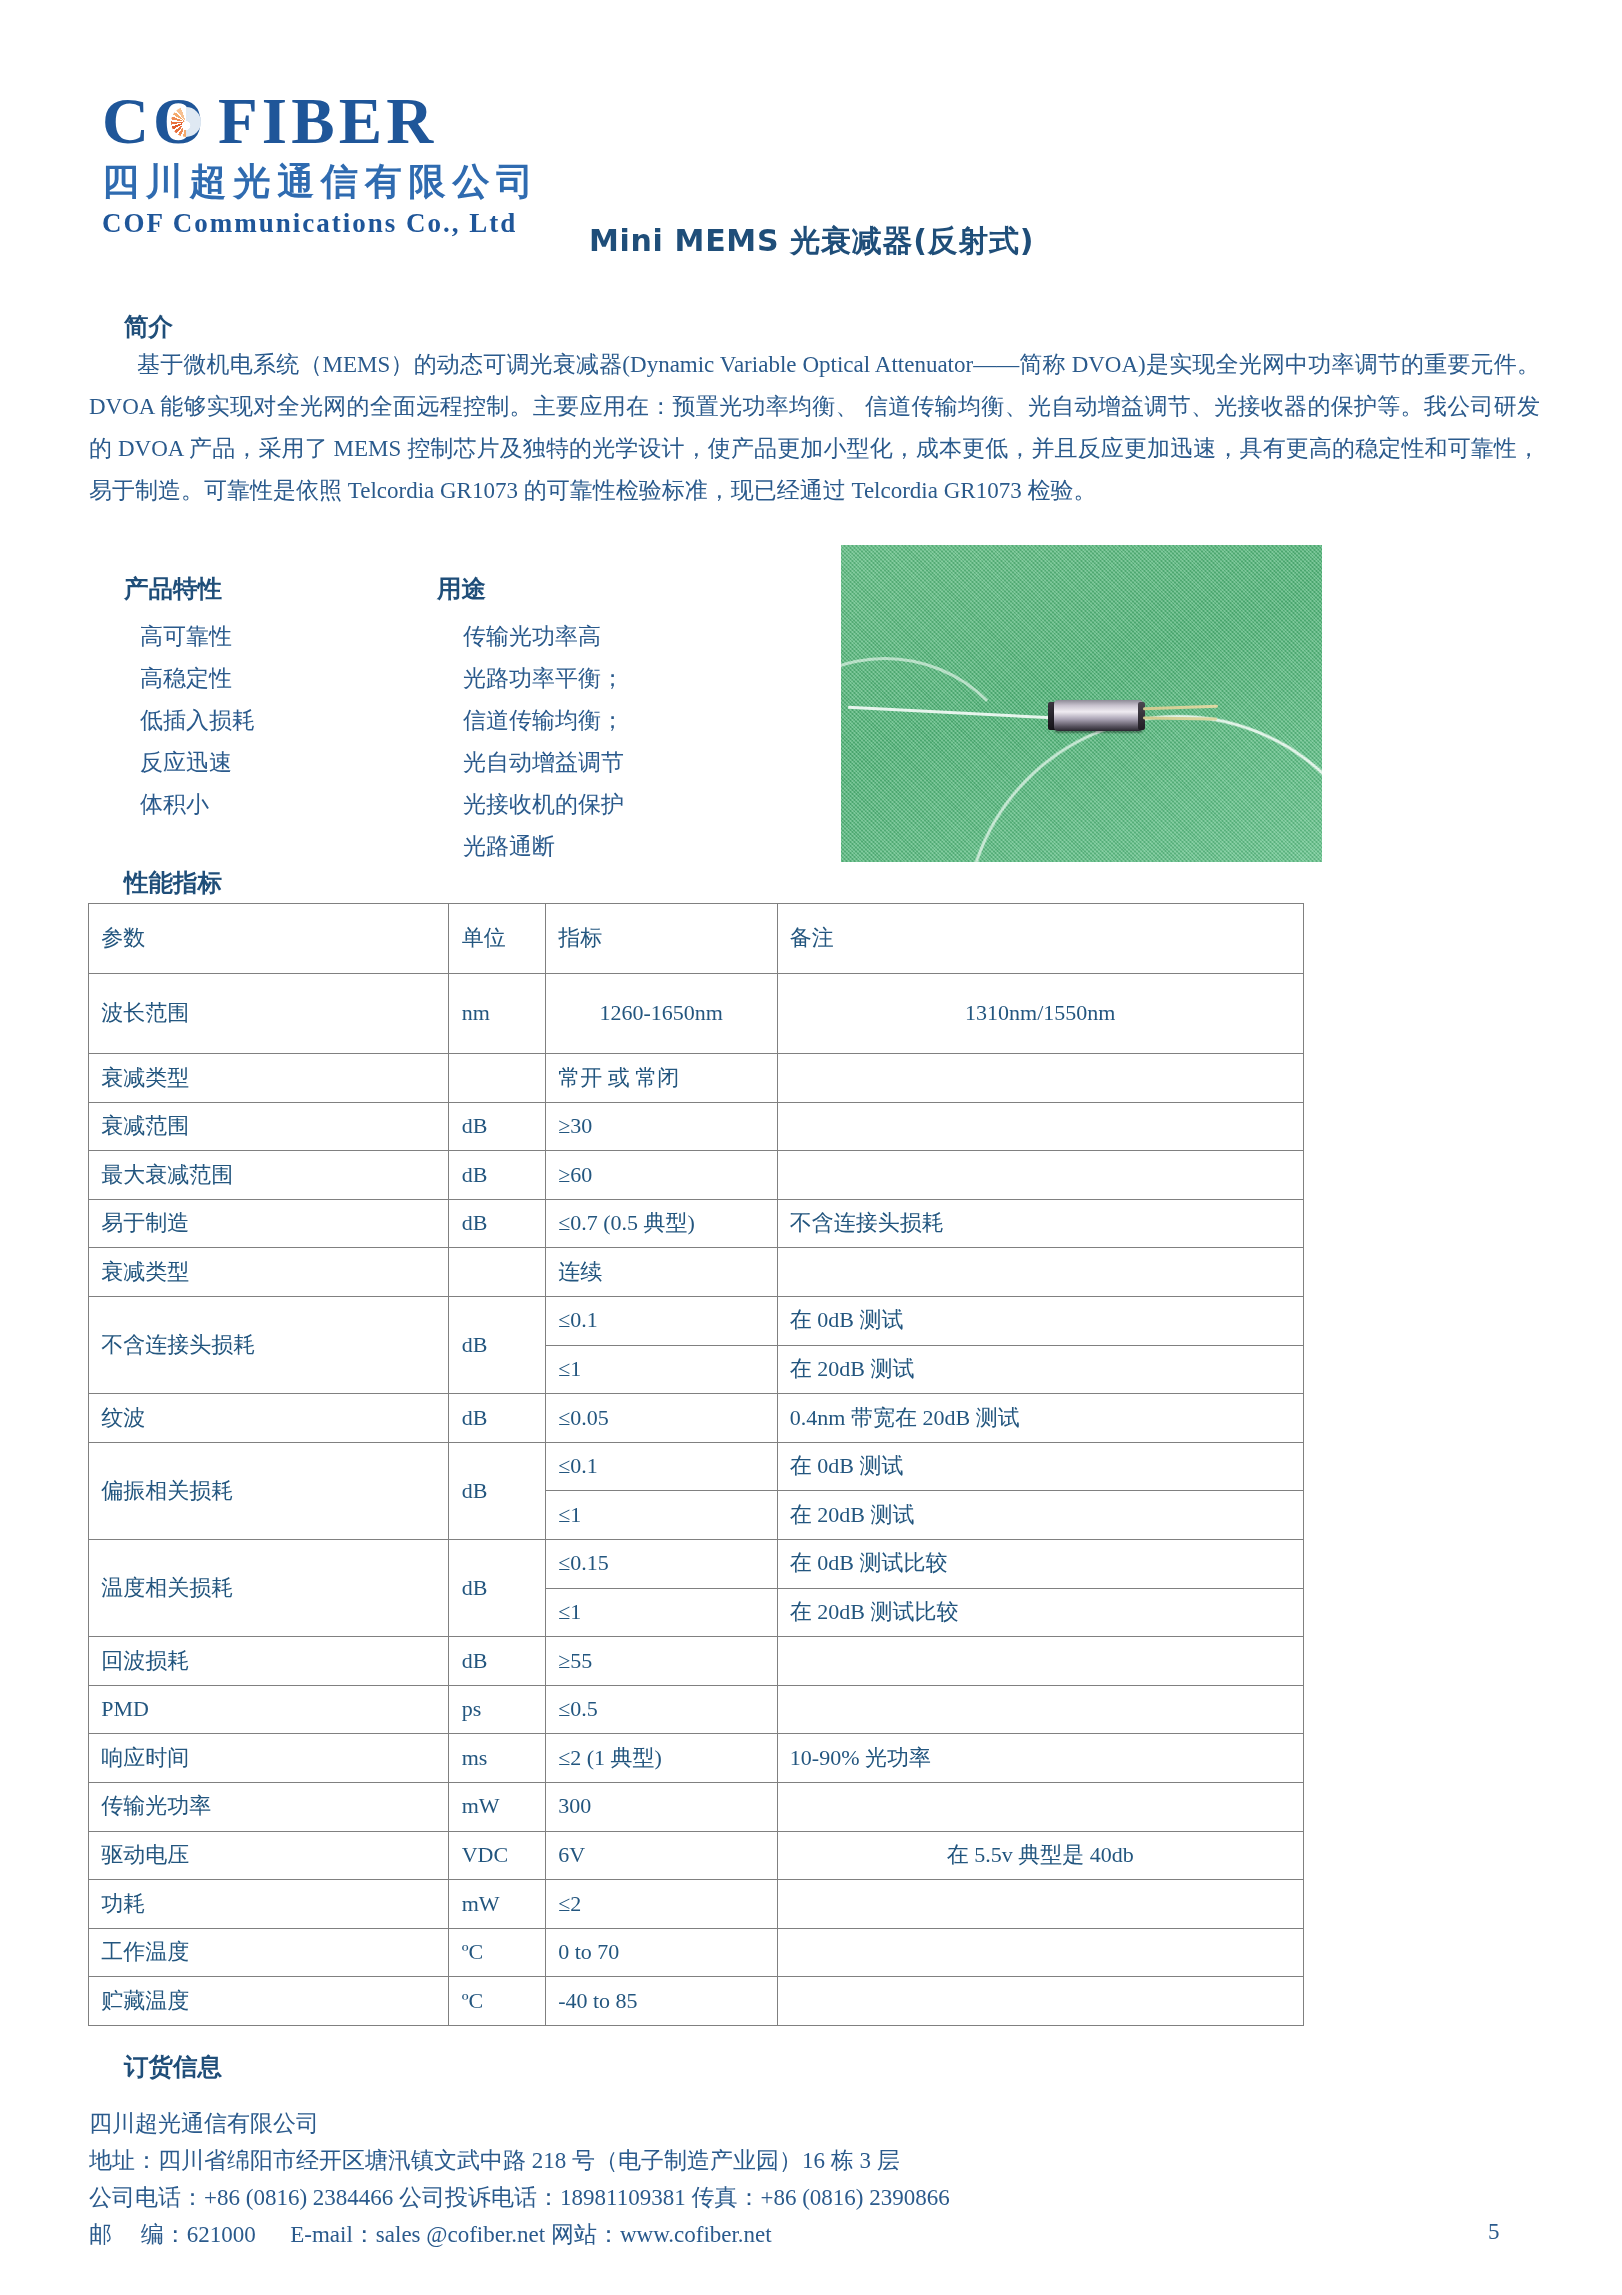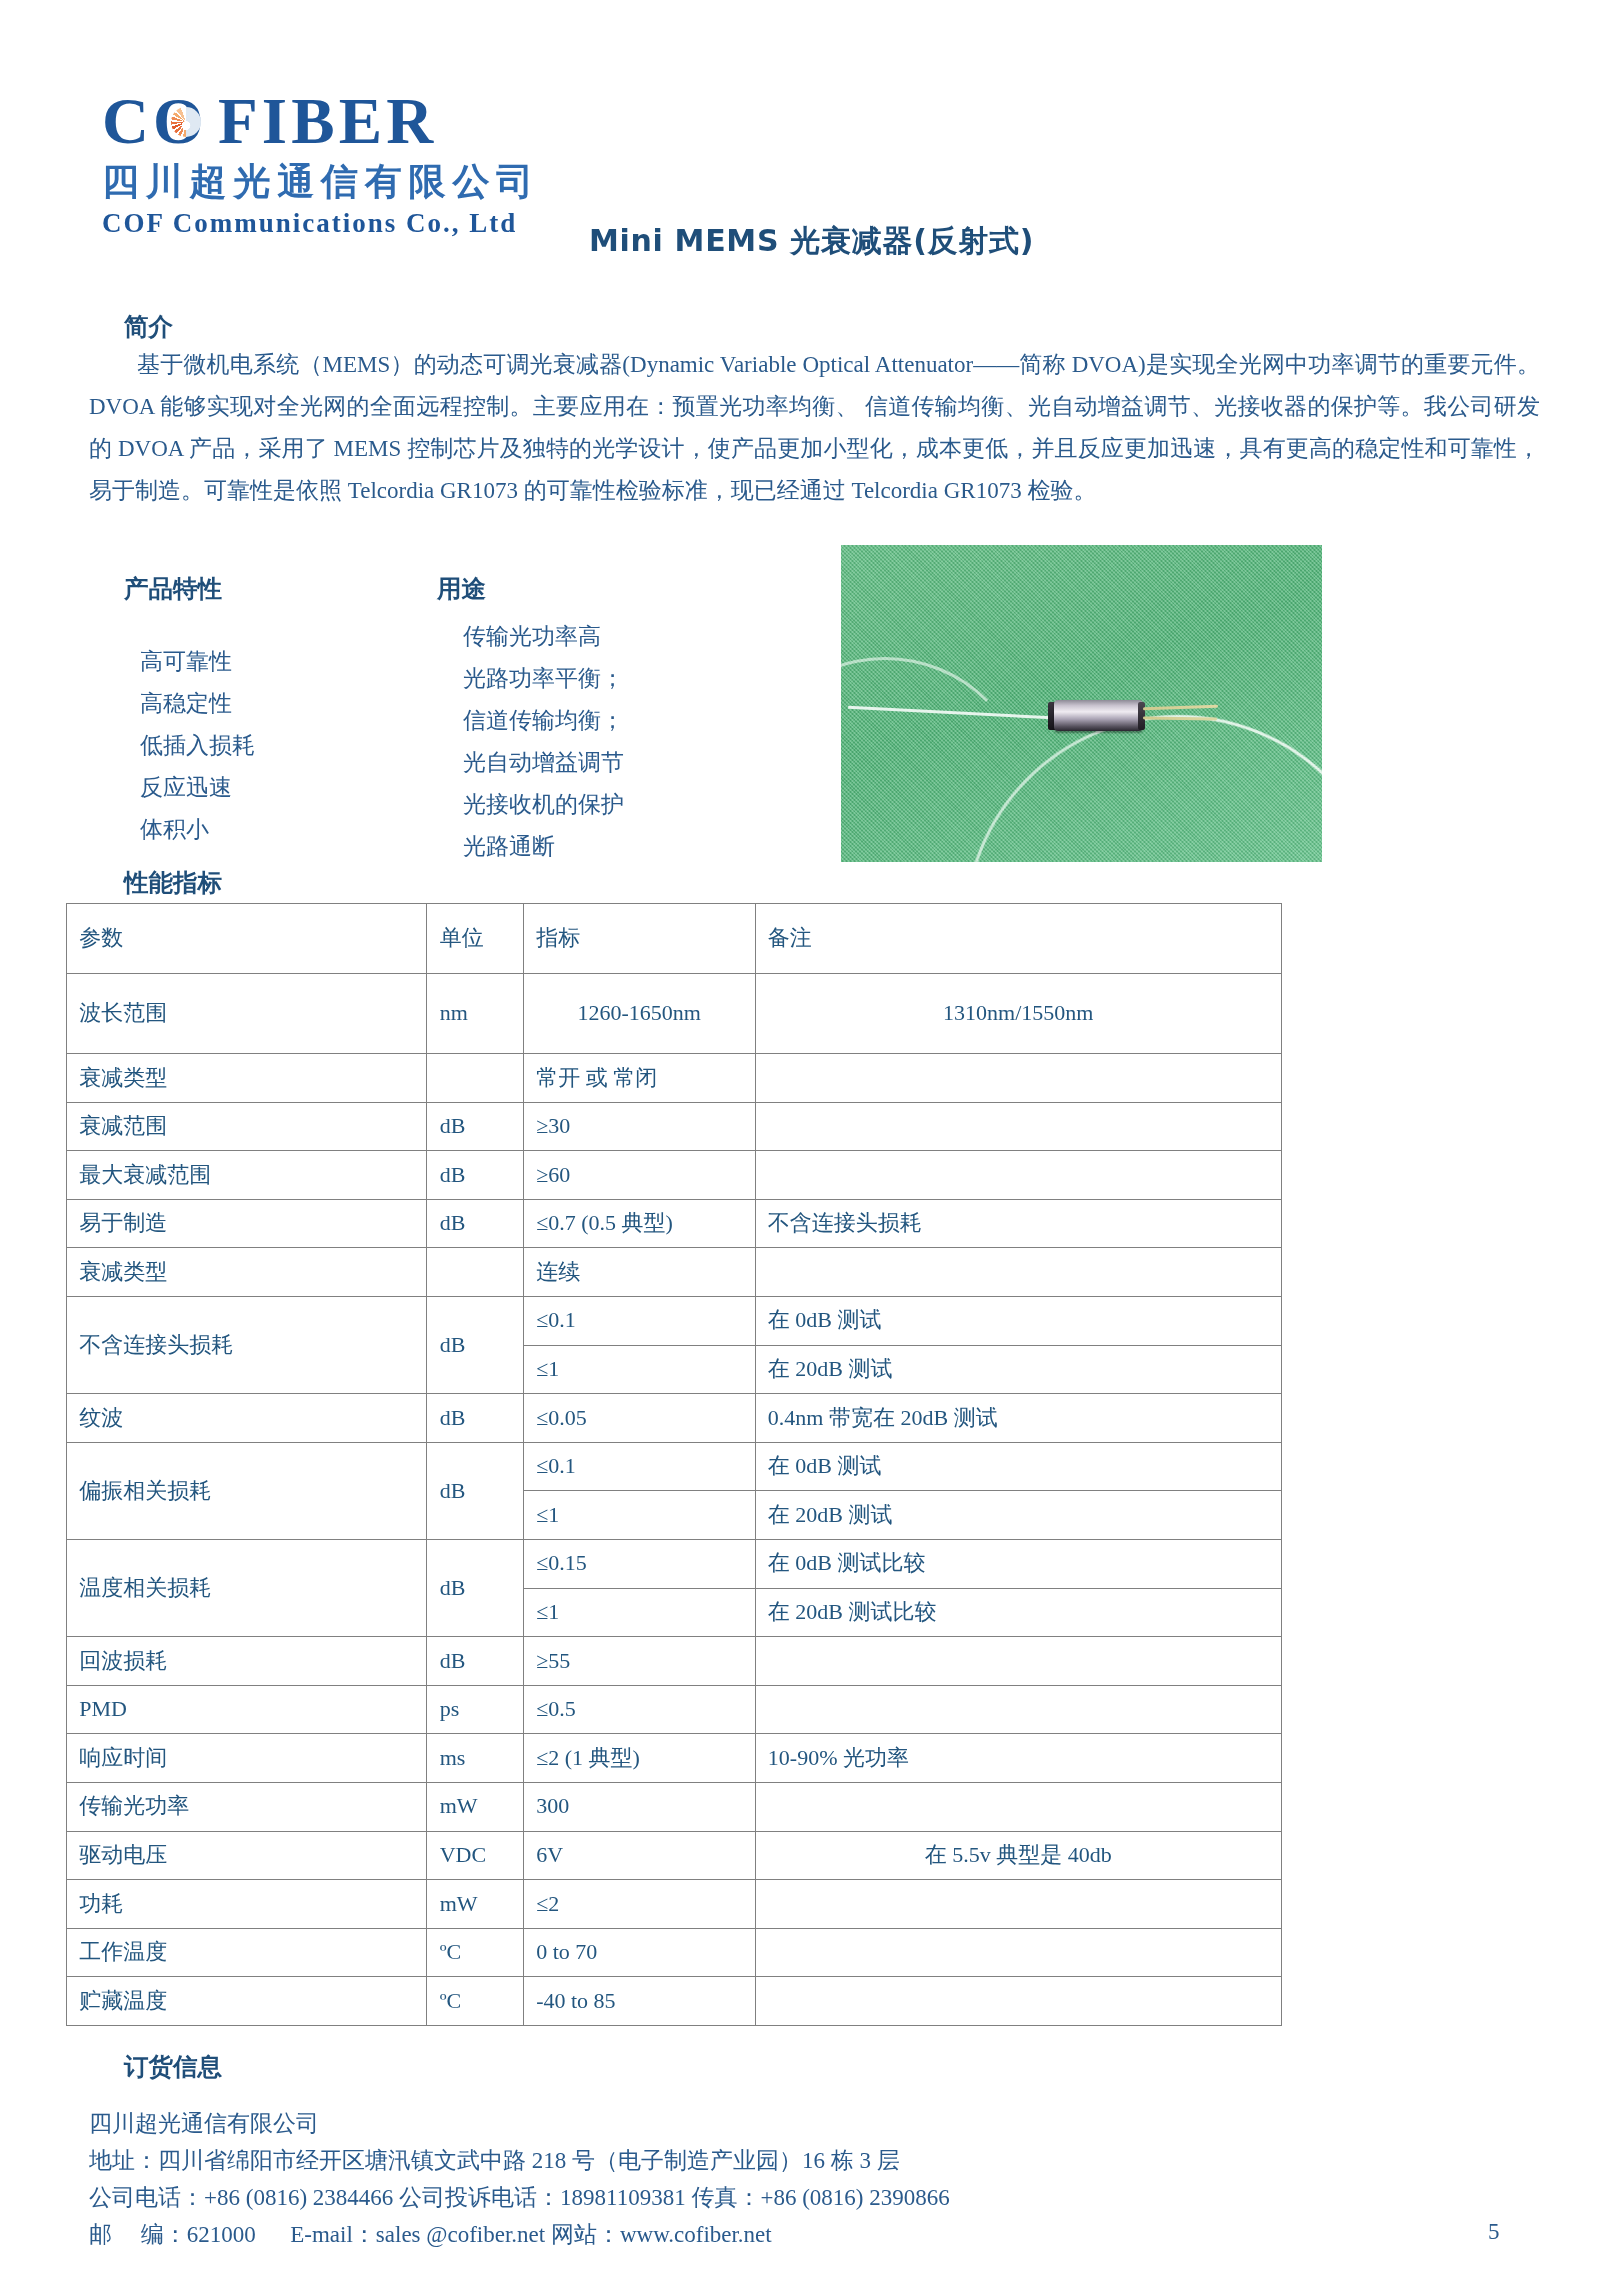--- a/index.html
+++ b/index.html
@@ -129,21 +129,21 @@
   }
 
   
   .col-list {
     position: absolute;
     font-family: "Liberation Serif", "DejaVu Serif", serif;
     font-size: 23px;
     line-height: 42px;
     color: #2a5a8c;
   }
-  #list-feat { left: 140px; top: 616px; margin-top: 25px; }
+  #list-feat { left: 140px; top: 616px; }
   #list-use  { left: 463px; top: 616px; }
   .col-list div { white-space: nowrap; }
 
   
   .photo {
     position: absolute;
     left: 841px;
     top: 545px;
     width: 481px;
     height: 317px;
@@ -210,21 +210,21 @@
     height: 2.7px;
     background: linear-gradient(90deg, #cfc98e, #ddd8a4);
     border-radius: 1.4px;
   }
   .photo .lead1 { left: 302px; top: 161px; width: 75px; transform: rotate(-2deg); }
   .photo .lead2 { left: 302px; top: 172px; width: 74px; transform: rotate(1deg); }
 
   
   .spec-table {
     position: absolute;
-    left: 66px;
+    left: 88px;
     top: 903px;
     width: 1216px;
     border-collapse: collapse;
     font-family: "Liberation Serif", "DejaVu Serif", serif;
     font-size: 22px;
     color: #23567f;
     border-radius: 30px;
   }
   .spec-table td {
     border: 1.4px solid #808080;

